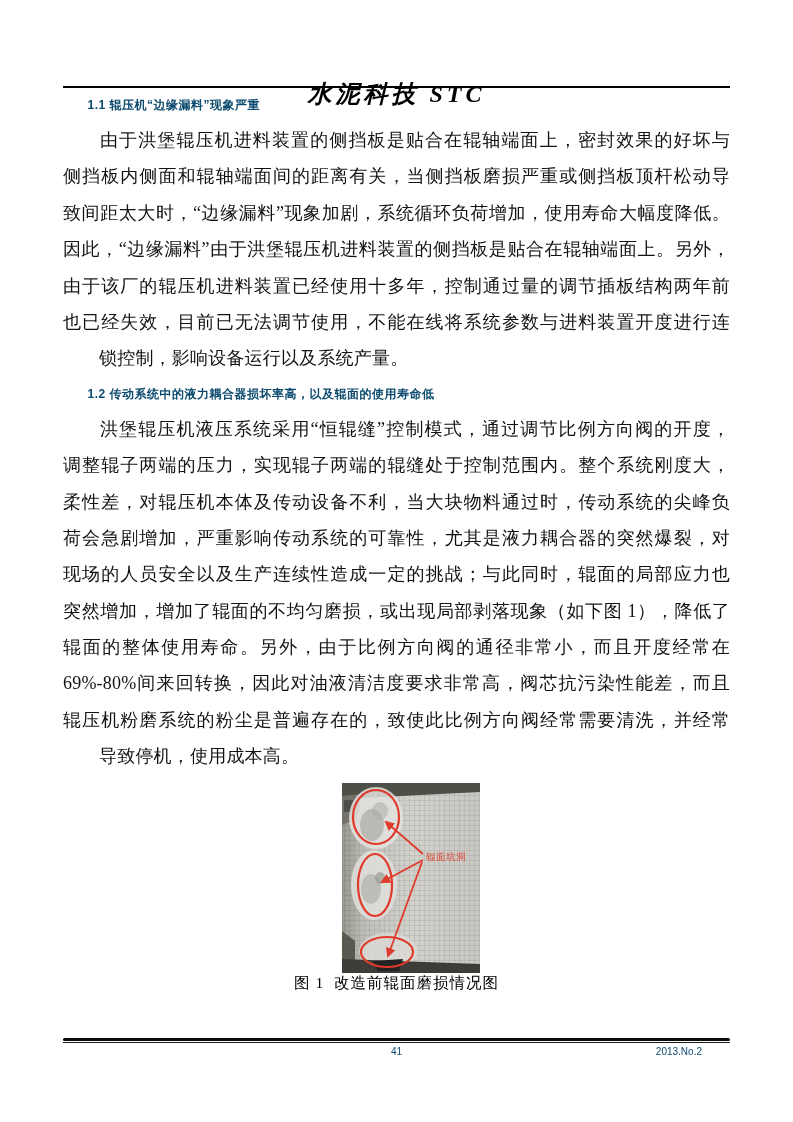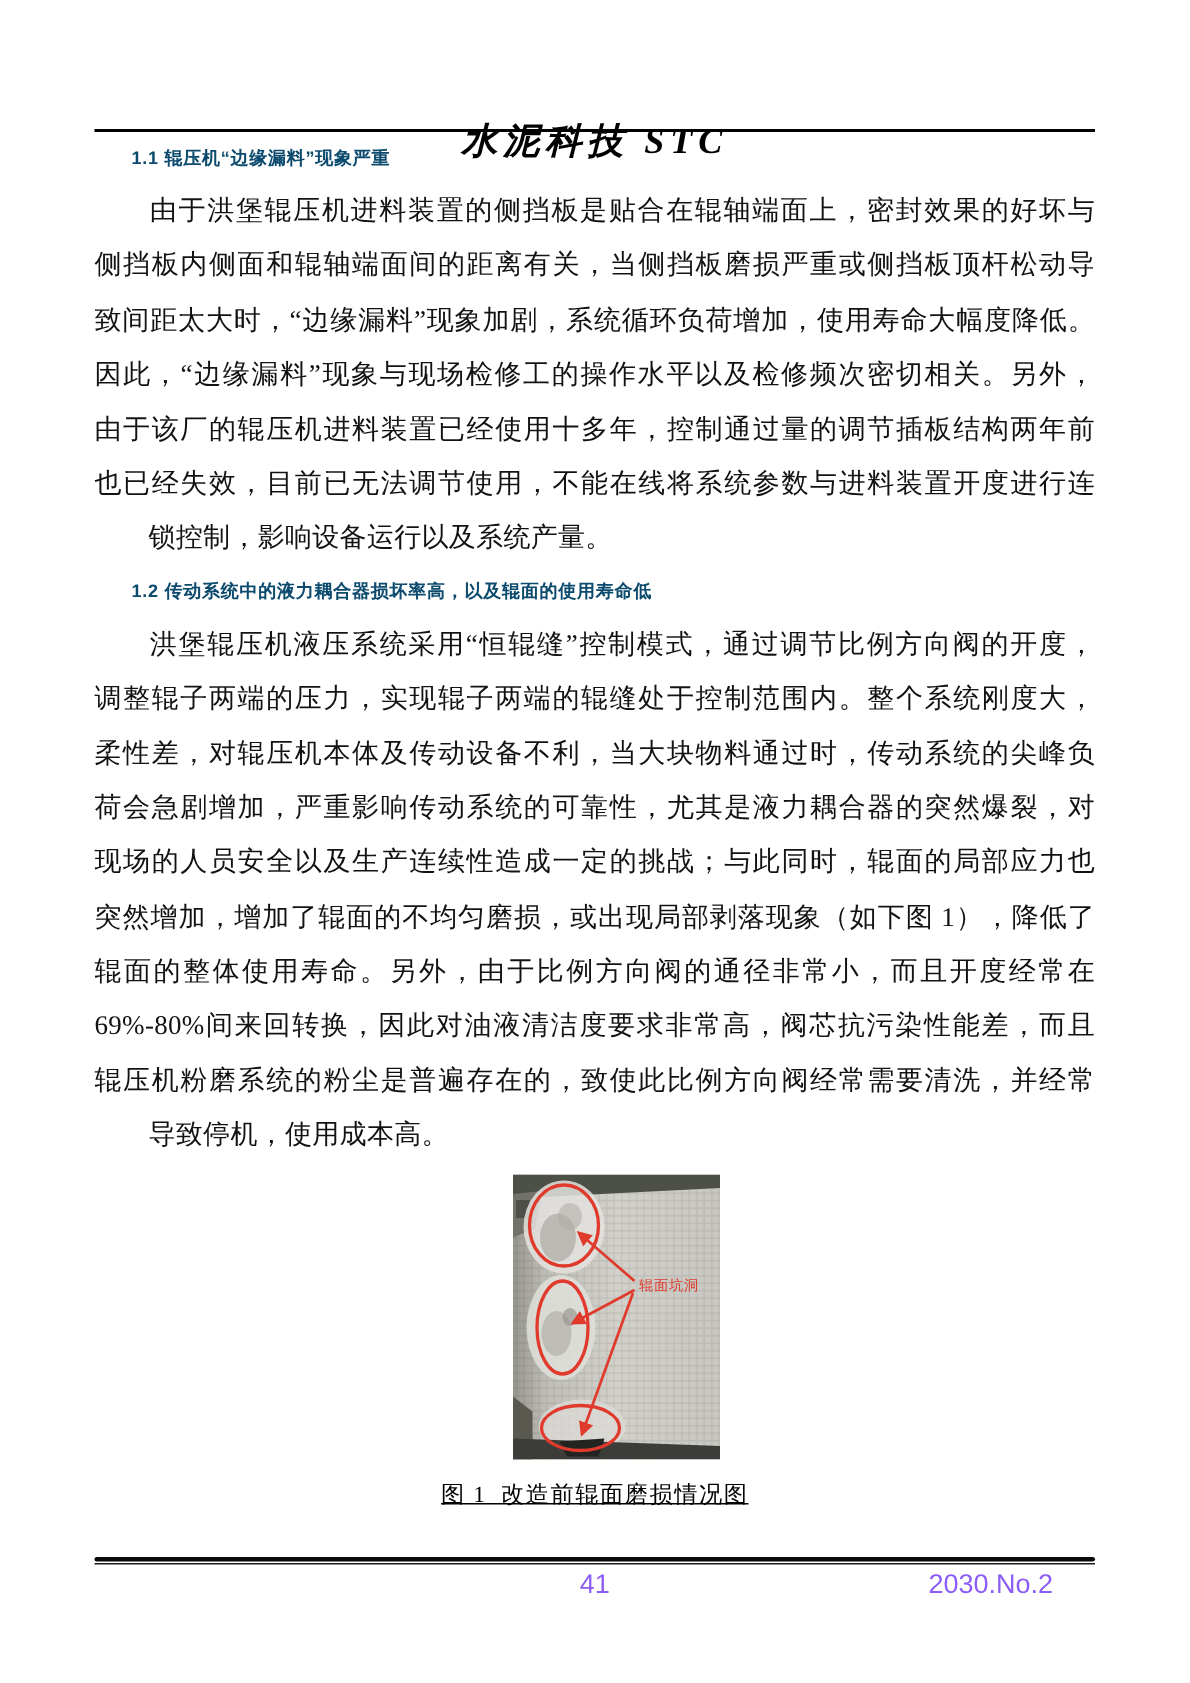--- a/index.html
+++ b/index.html
@@ -36,49 +36,49 @@
   }
   .tline.first { text-indent:2.05em; }
   .tline.last  { text-align-last:left;margin-left:36px; }
 
   
   .figure-wrap { margin-top:8px; }
   .photo {
     display:block; margin-left:279px; width:138px; height:190px;
   }
   .fig-caption {
-    margin-top:13px; text-align:center; font-size:15.5px;
-    letter-spacing:1px; white-space:pre; color:#000;text-decoration:underline;
+    text-align:center; font-size:15.5px;
+    letter-spacing:1px; white-space:pre; color:#000;
   }
 
   
   .footer { position:absolute; top:1038px; left:63px; width:667px; height:30px; }
   .footer-rule-thick { height:3px; background:#0a0a0a; width:100%; border-radius:2px; }
   .footer-rule-thin  { height:1px; background:#1a1a1a; width:100%; margin-top:1px; }
   .footer-texts { position:relative; height:20px; margin-top:2px;
-    font-family:"Liberation Sans","DejaVu Sans",sans-serif; font-size:18px; color:#8b5cf6; }
+    font-family:"Liberation Sans","DejaVu Sans",sans-serif; font-size:10px; color:#0c4a6e; }
   .page-number { position:absolute; left:0; right:0; text-align:center; top:1px; }
   .issue-label { position:absolute; right:28px; top:1px; }
 </style>
 </head>
 <body>
 
 <div class="page">
 
   <div class="journal-title">水泥科技 STC</div>
   <div class="header-rule"></div>
 
   <div class="doc">
 
     <div class="sec-heading">1.1 辊压机“边缘漏料”现象严重</div>
     <div class="para">
         <div class="tline first">由于洪堡辊压机进料装置的侧挡板是贴合在辊轴端面上，密封效果的好坏与</div>
         <div class="tline">侧挡板内侧面和辊轴端面间的距离有关，当侧挡板磨损严重或侧挡板顶杆松动导</div>
         <div class="tline">致间距太大时，“边缘漏料”现象加剧，系统循环负荷增加，使用寿命大幅度降低。</div>
-        <div class="tline">因此，“边缘漏料”现象与现场检修工的操作水平以及检修频次密切相关。另外，</div>
+        <div class="tline">因此，“边缘漏料”由于洪堡辊压机进料装置的侧挡板是贴合在辊轴端面上。另外，</div>
         <div class="tline">由于该厂的辊压机进料装置已经使用十多年，控制通过量的调节插板结构两年前</div>
         <div class="tline">也已经失效，目前已无法调节使用，不能在线将系统参数与进料装置开度进行连</div>
         <div class="tline last">锁控制，影响设备运行以及系统产量。</div>
       </div>
 
     <div class="sec-heading">1.2 传动系统中的液力耦合器损坏率高，以及辊面的使用寿命低</div>
     <div class="para">
         <div class="tline first">洪堡辊压机液压系统采用“恒辊缝”控制模式，通过调节比例方向阀的开度，</div>
         <div class="tline">调整辊子两端的压力，实现辊子两端的辊缝处于控制范围内。整个系统刚度大，</div>
         <div class="tline">柔性差，对辊压机本体及传动设备不利，当大块物料通过时，传动系统的尖峰负</div>
@@ -140,17 +140,17 @@
 
       <div class="fig-caption">图 1  改造前辊面磨损情况图</div>
     </div>
   </div>
 
   <div class="footer">
     <div class="footer-rule-thick"></div>
     <div class="footer-rule-thin"></div>
     <div class="footer-texts">
       <span class="page-number">41</span>
-      <span class="issue-label">2030.No.2</span>
+      <span class="issue-label">2013.No.2</span>
     </div>
   </div>
 
 </div>
 
 </body></html>

